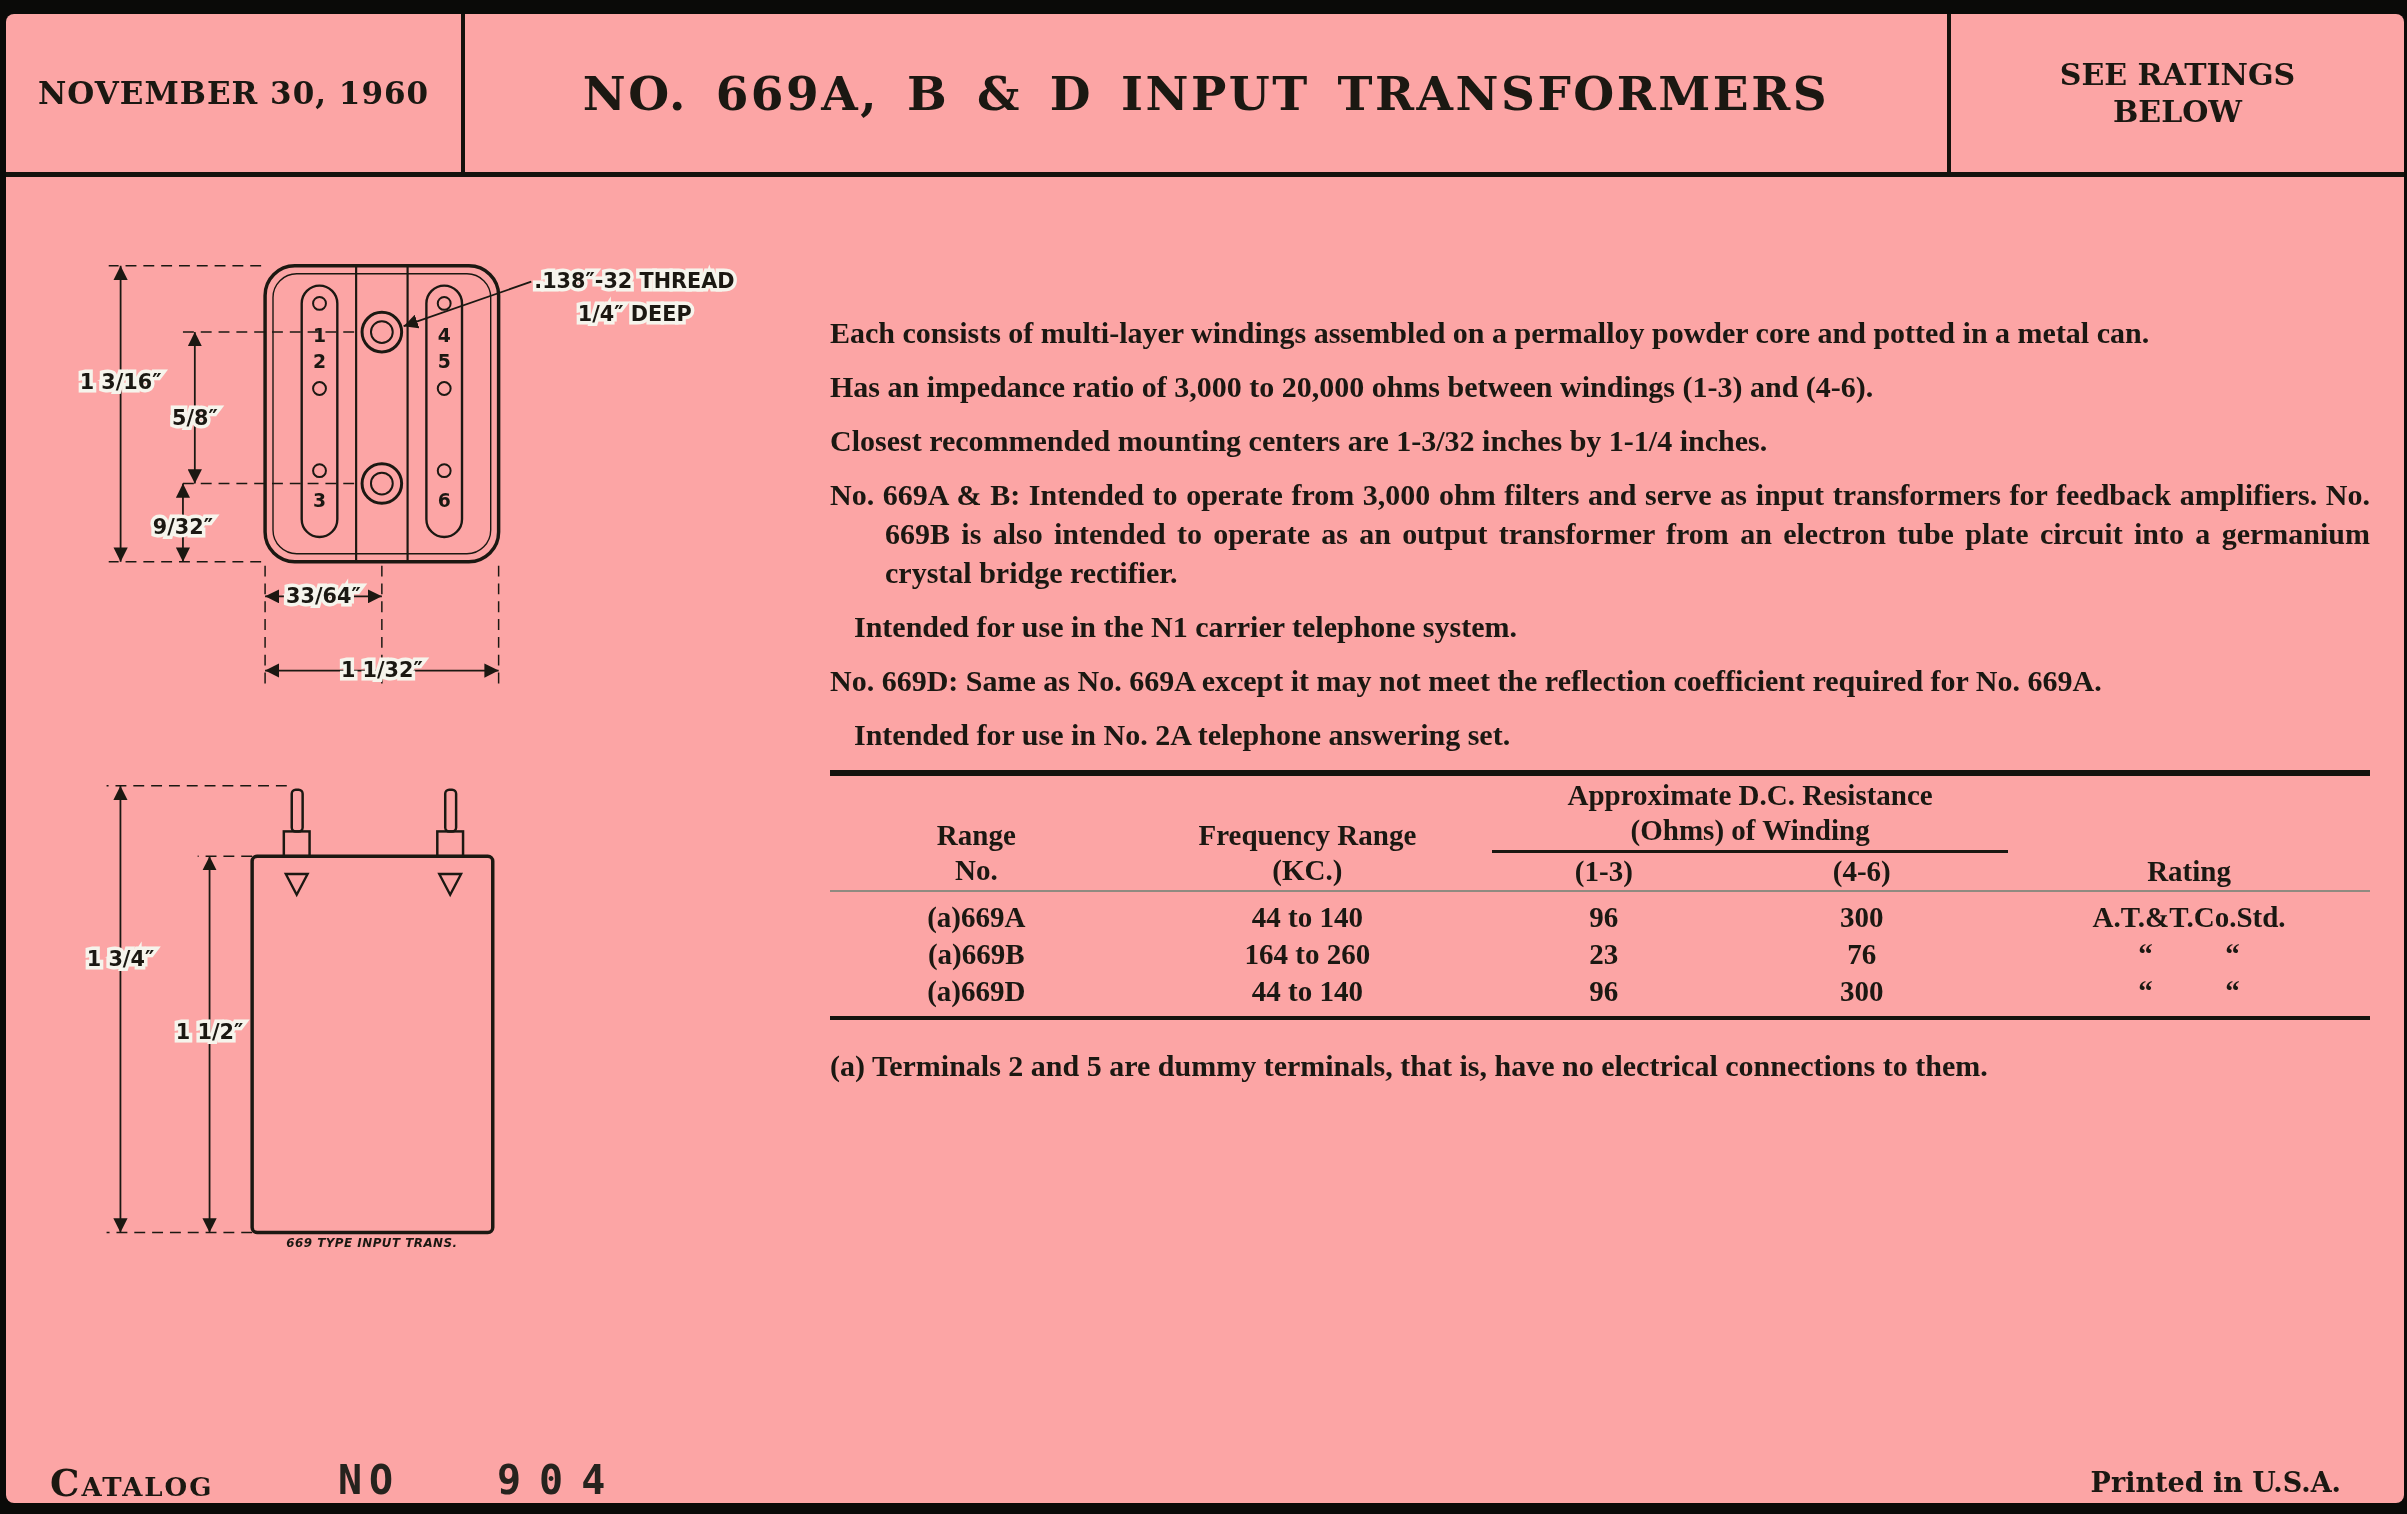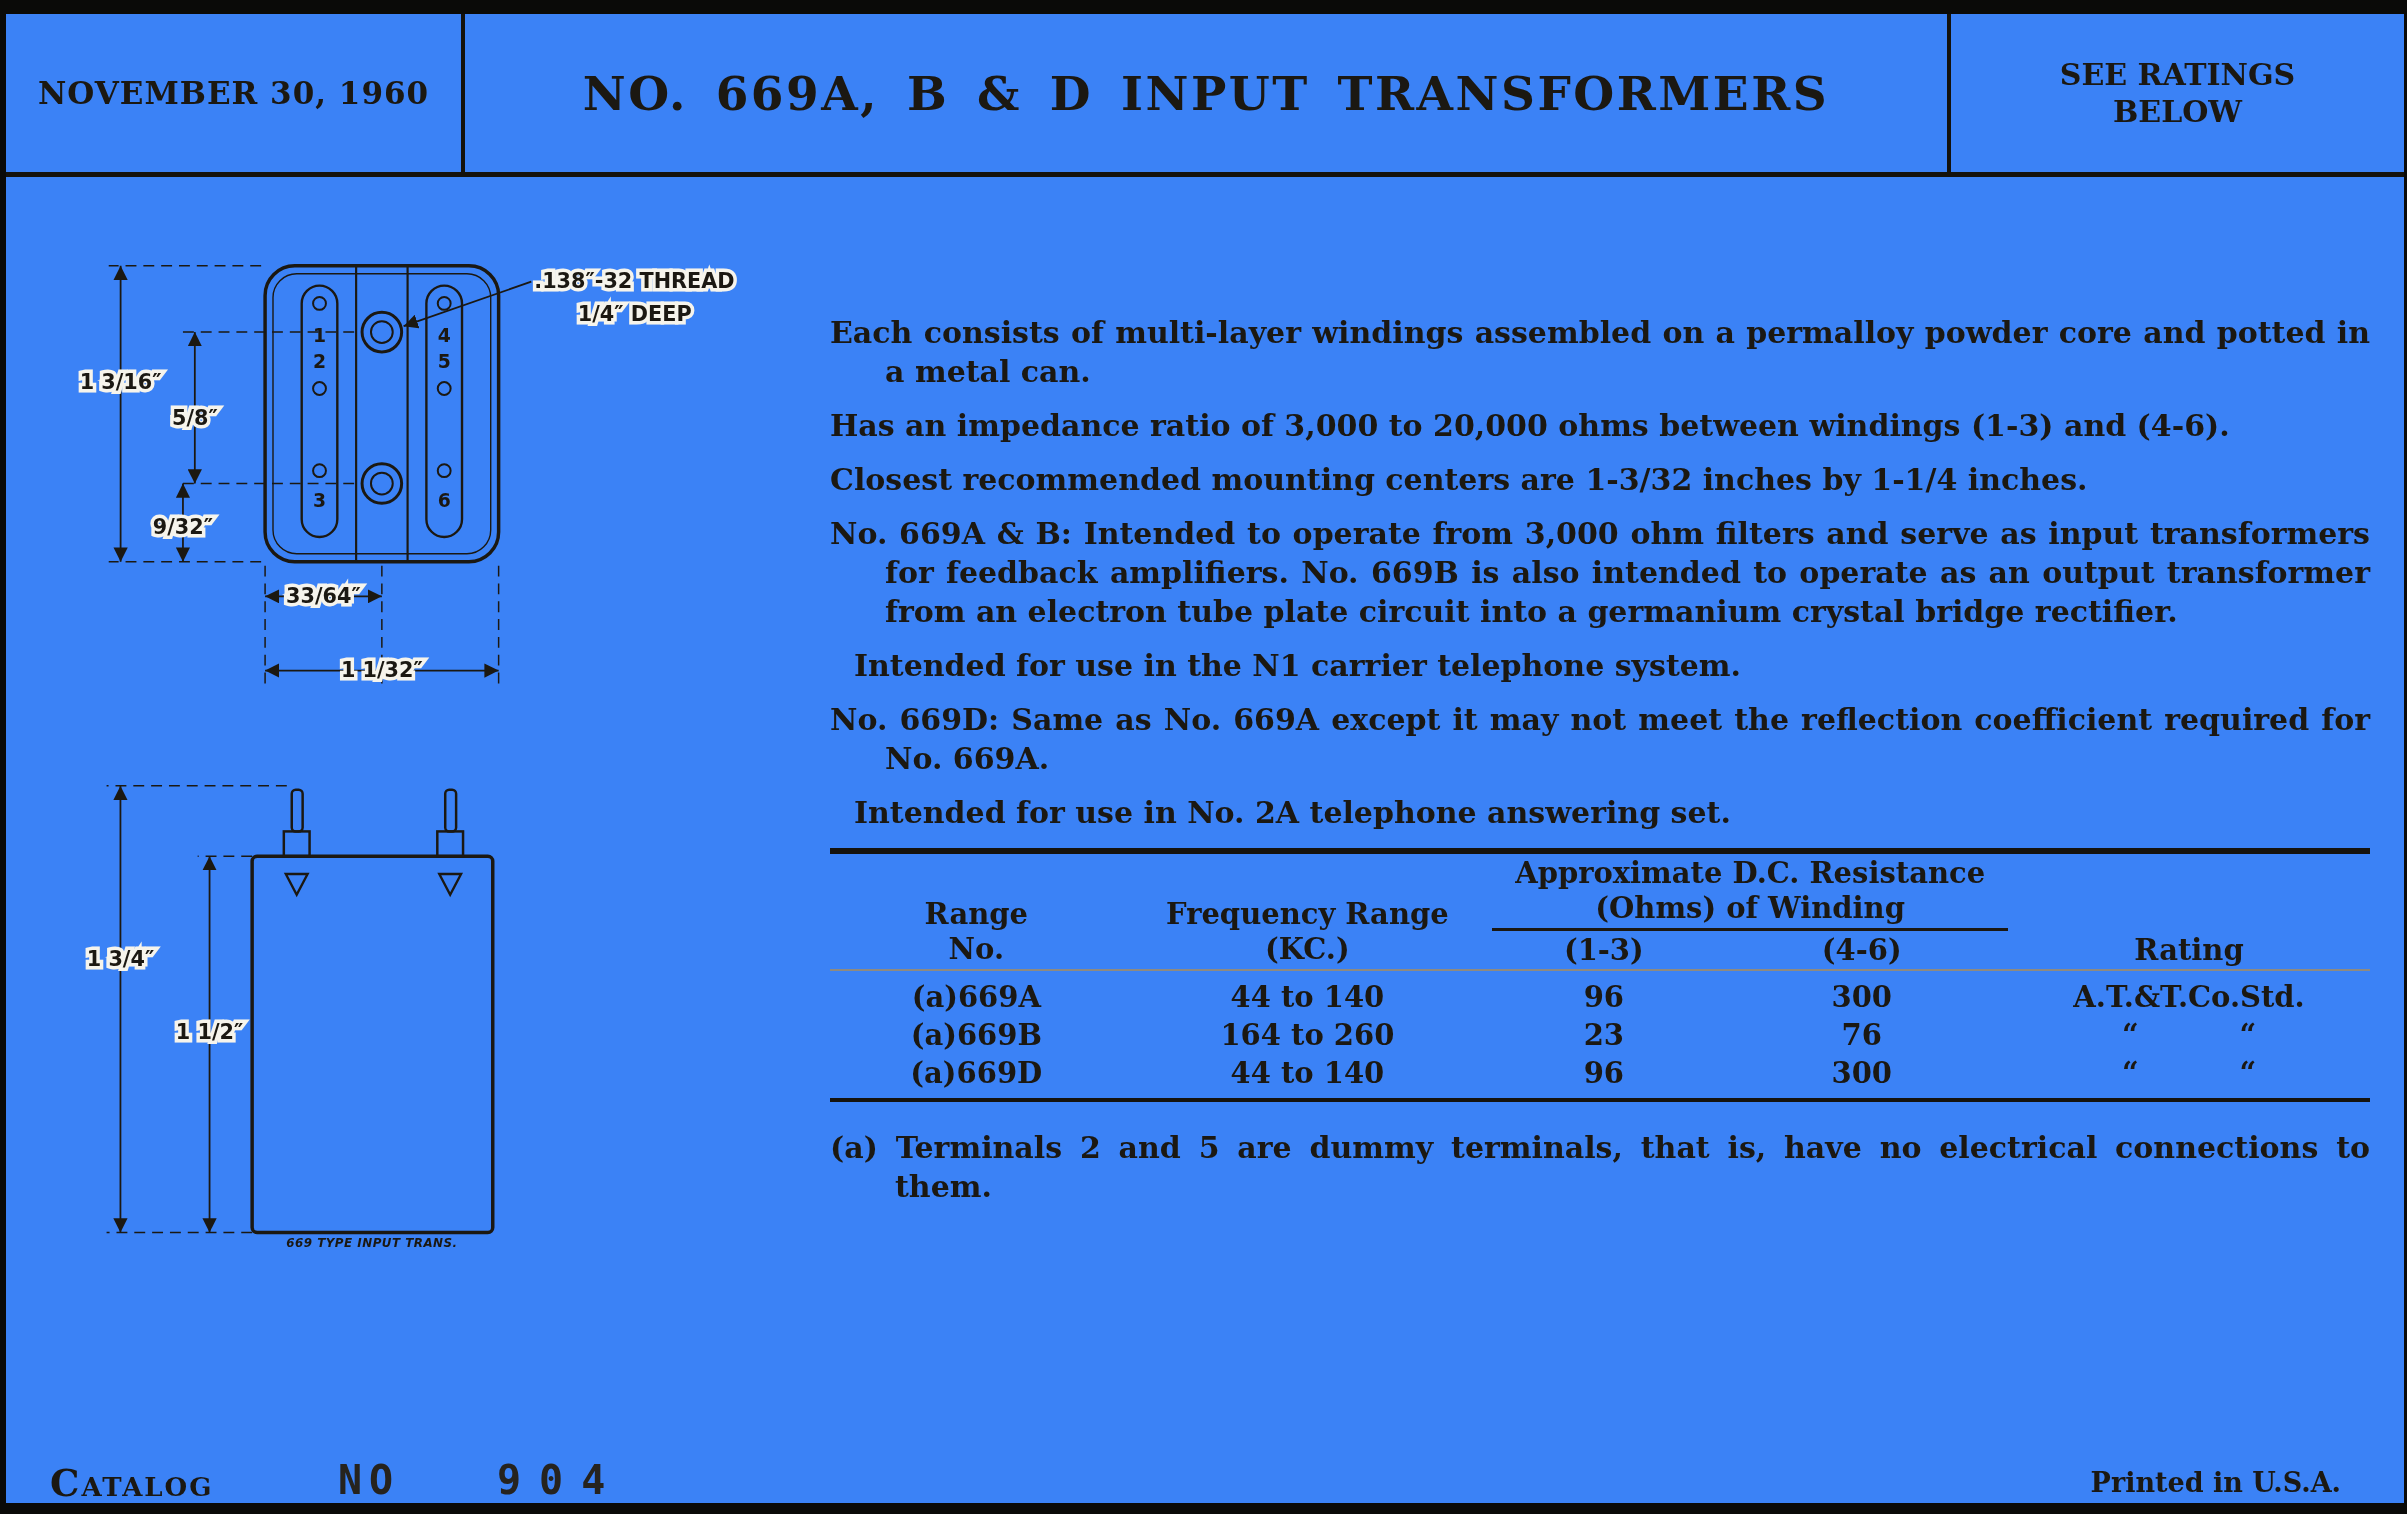--- a/index.html
+++ b/index.html
@@ -2,21 +2,21 @@
 <html><head>
 <meta charset="utf-8">
 <style>
   html,body{margin:0;padding:0;}
   body{
     width:2408px;height:1515px;position:relative;background:#0a0a08;
     font-family:"DejaVu Serif", serif;overflow:hidden;
   }
   .paper{
     position:absolute;left:6px;top:14px;right:4px;bottom:12px;
-    background:#3b82f6;color:#1b1812;
+    background:#fca5a5;color:#1b1812;border-radius:8px;
   }
   
   .header{
     position:absolute;top:0;left:0;right:0;height:158px;
     border-bottom:5px solid #14120d;display:flex;
   }
   .h-cell{display:flex;align-items:center;justify-content:center;}
   .h-date{width:455px;border-right:4px solid #14120d;
     font-weight:700;font-size:31px;letter-spacing:1px;}
   .h-title{flex:1;font-weight:700;font-size:47px;letter-spacing:2.5px;word-spacing:9px;}
@@ -27,21 +27,21 @@
   .svg-side{position:absolute;left:53px;top:758px;}
   .draw{stroke:#1b1812;fill:none;}
   .dim{stroke:#1b1812;stroke-width:1.8;fill:none;}
   .ext{stroke:#1b1812;stroke-width:1.5;fill:none;stroke-dasharray:11 7;}
   .lbl{font:700 21px "DejaVu Sans", sans-serif;fill:#1b1812;
        stroke:#f6f4ec;stroke-width:7px;paint-order:stroke;text-anchor:middle;}
   .lbl.start{text-anchor:start;}
   .tnum{font:700 19px "DejaVu Sans", sans-serif;fill:#1b1812;text-anchor:middle;stroke:none;}
   .cap{font:italic 700 12px "DejaVu Sans", sans-serif;fill:#1b1812;text-anchor:middle;letter-spacing:.5px;stroke:none;}
   
-  .content{position:absolute;left:824px;top:299px;width:1540px;}
+  .content{position:absolute;left:824px;top:299px;width:1540px;font-family:Liberation Serif, serif;}
   .para{
     font-weight:700;font-size:30px;line-height:1.3;text-align:justify;
     margin:0 0 15px 0;padding-left:55px;text-indent:-55px;color:#1b1812;
   }
   .para.ind{padding-left:24px;text-indent:0;text-align:left;}
   
   table.ratings{
     border-collapse:collapse;width:100%;margin-top:16px;
     font-weight:700;font-size:29px;color:#1b1812;
     border-top:6px solid #15130e;border-bottom:4px solid #15130e;

